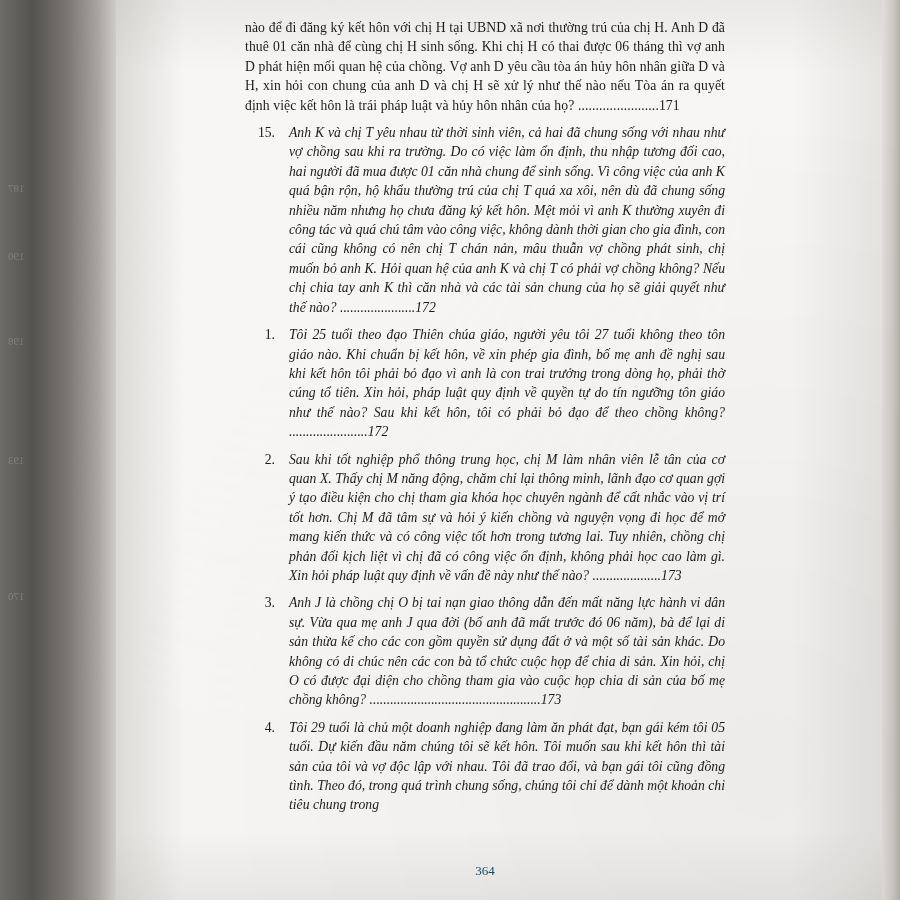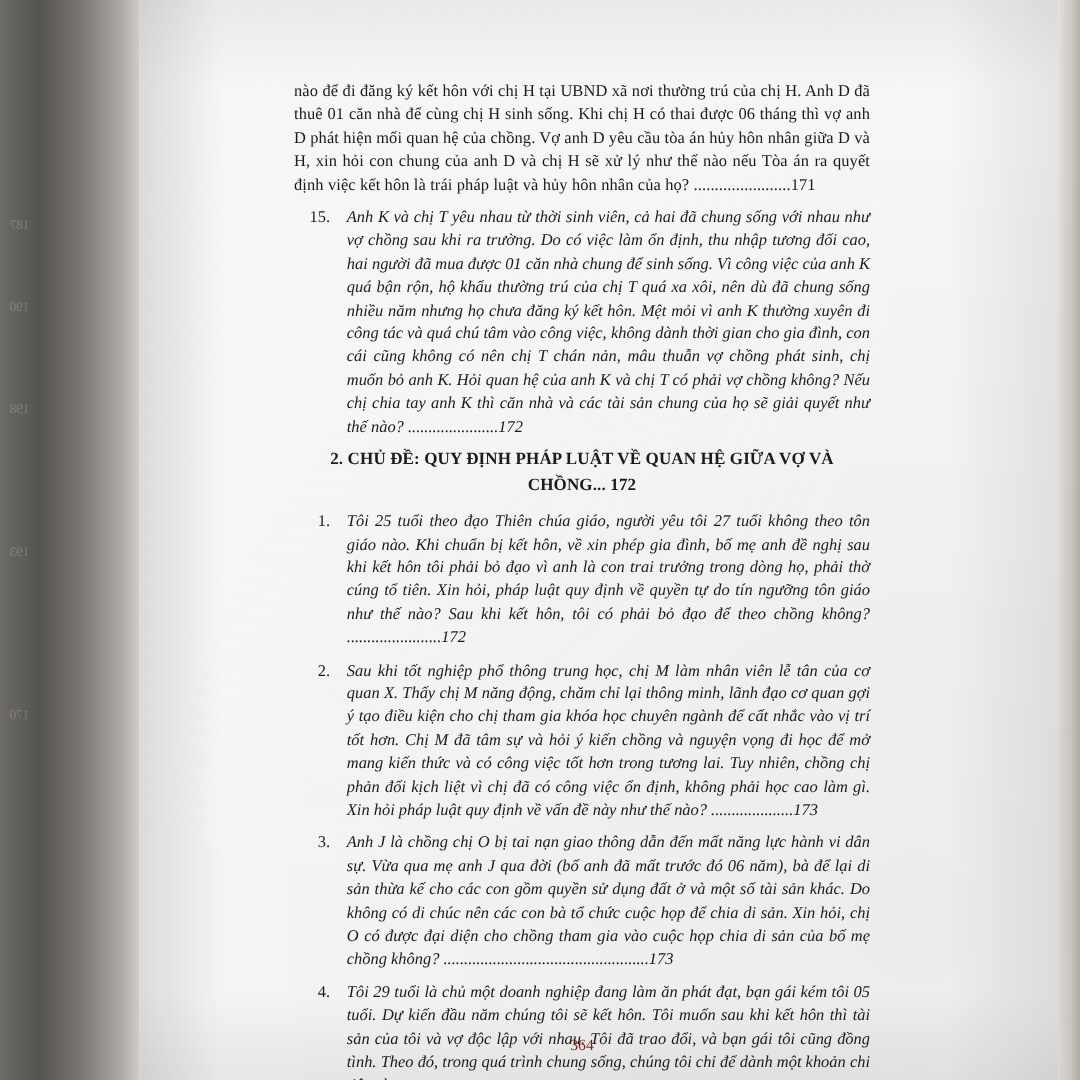--- a/index.html
+++ b/index.html
@@ -70,21 +70,21 @@
   }
   .para {
     position: relative;
     font-size: 13.7px;
     line-height: 19.4px;
     text-align: justify;
     text-justify: inter-word;
     letter-spacing: 0.1px;
     margin: 0 0 4px 0;
   }
-  .intro { margin-bottom: 8px; margin-top: 48px; }
+  .intro { margin-bottom: 8px; }
 
   .item {
     position: relative;
     display: flex;
     margin-bottom: 8px;
   }
   .item .num {
     flex: 0 0 44px;
     text-align: right;
     padding-right: 14px;
@@ -111,21 +111,21 @@
   }
   .section-head .smallcaps { font-variant: small-caps; }
 
   .folio {
     position: absolute;
     left: 0;
     top: 845px;
     width: 480px;
     text-align: center;
     font-size: 13px;
-    color: #7f1d1d;
+    color: #0c4a6e;
   }
 
   
   .grain {
     position: absolute;
     inset: 0;
     pointer-events: none;
     background:
       radial-gradient(ellipse at 30% 12%, rgba(255,255,255,0.30), rgba(255,255,255,0) 55%),
       radial-gradient(ellipse at 85% 85%, rgba(0,0,0,0.07), rgba(0,0,0,0) 60%);
@@ -176,25 +176,20 @@
     </p>
 
     <div class="item">
       <div class="num">15.</div>
       <div class="body">
         <span>Anh K và chị T yêu nhau từ thời sinh viên, cả hai đã chung sống với nhau như vợ chồng sau khi ra trường. Do có việc làm ổn định, thu nhập tương đối cao, hai người đã mua được 01 căn nhà chung để sinh sống. Vì công việc của anh K quá bận rộn, hộ khẩu thường trú của chị T quá xa xôi, nên dù đã chung sống nhiều năm nhưng họ chưa đăng ký kết hôn. Mệt mỏi vì anh K thường xuyên đi công tác và quá chú tâm vào công việc, không dành thời gian cho gia đình, con cái cũng không có nên chị T chán nản, mâu thuẫn vợ chồng phát sinh, chị muốn bỏ anh K. Hỏi quan hệ của anh K và chị T có phải vợ chồng không? Nếu chị chia tay anh K thì căn nhà và các tài sản chung của họ sẽ giải quyết như thế nào?</span>
         <span> ......................</span><span class="pg">172</span>
       </div>
     </div>
 
-    <div class="section-head">
-      <span>2.</span>
-      <span>CHỦ ĐỀ:</span>
-      <span class="smallcaps">QUY ĐỊNH PHÁP LUẬT VỀ QUAN HỆ GIỮA VỢ VÀ CHỒNG</span><span>... </span><span class="pg">172</span>
-    </div>
 
     <div class="item">
       <div class="num">1.</div>
       <div class="body">
         <span>Tôi 25 tuổi theo đạo Thiên chúa giáo, người yêu tôi 27 tuổi không theo tôn giáo nào. Khi chuẩn bị kết hôn, về xin phép gia đình, bố mẹ anh đề nghị sau khi kết hôn tôi phải bỏ đạo vì anh là con trai trưởng trong dòng họ, phải thờ cúng tổ tiên. Xin hỏi, pháp luật quy định về quyền tự do tín ngưỡng tôn giáo như thế nào? Sau khi kết hôn, tôi có phải bỏ đạo để theo chồng không?</span>
         <span> .......................</span><span class="pg">172</span>
       </div>
     </div>
 
     <div class="item">

